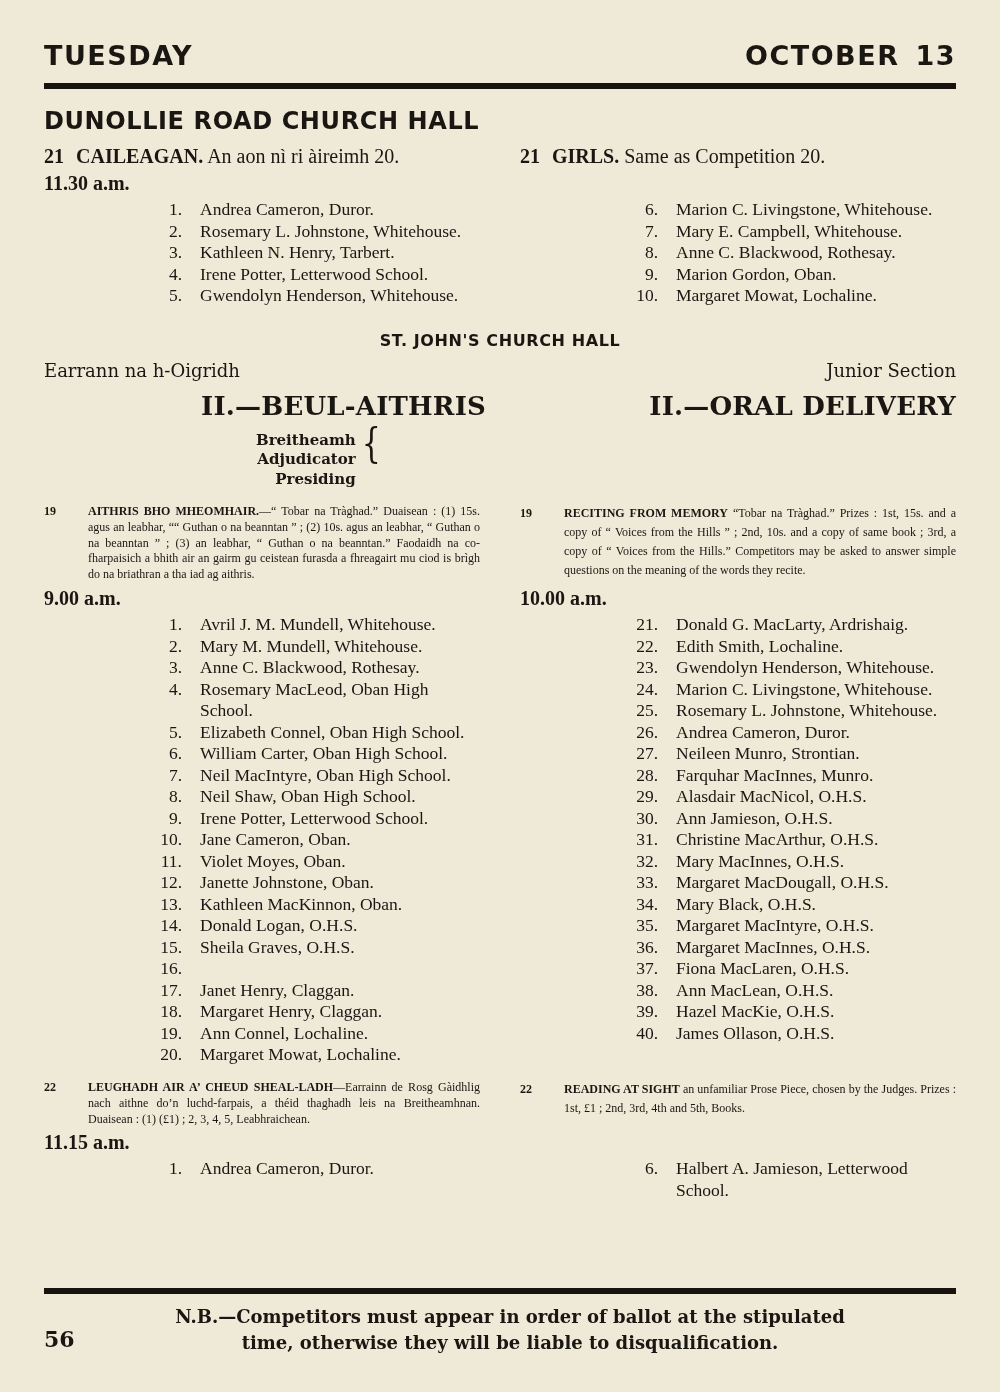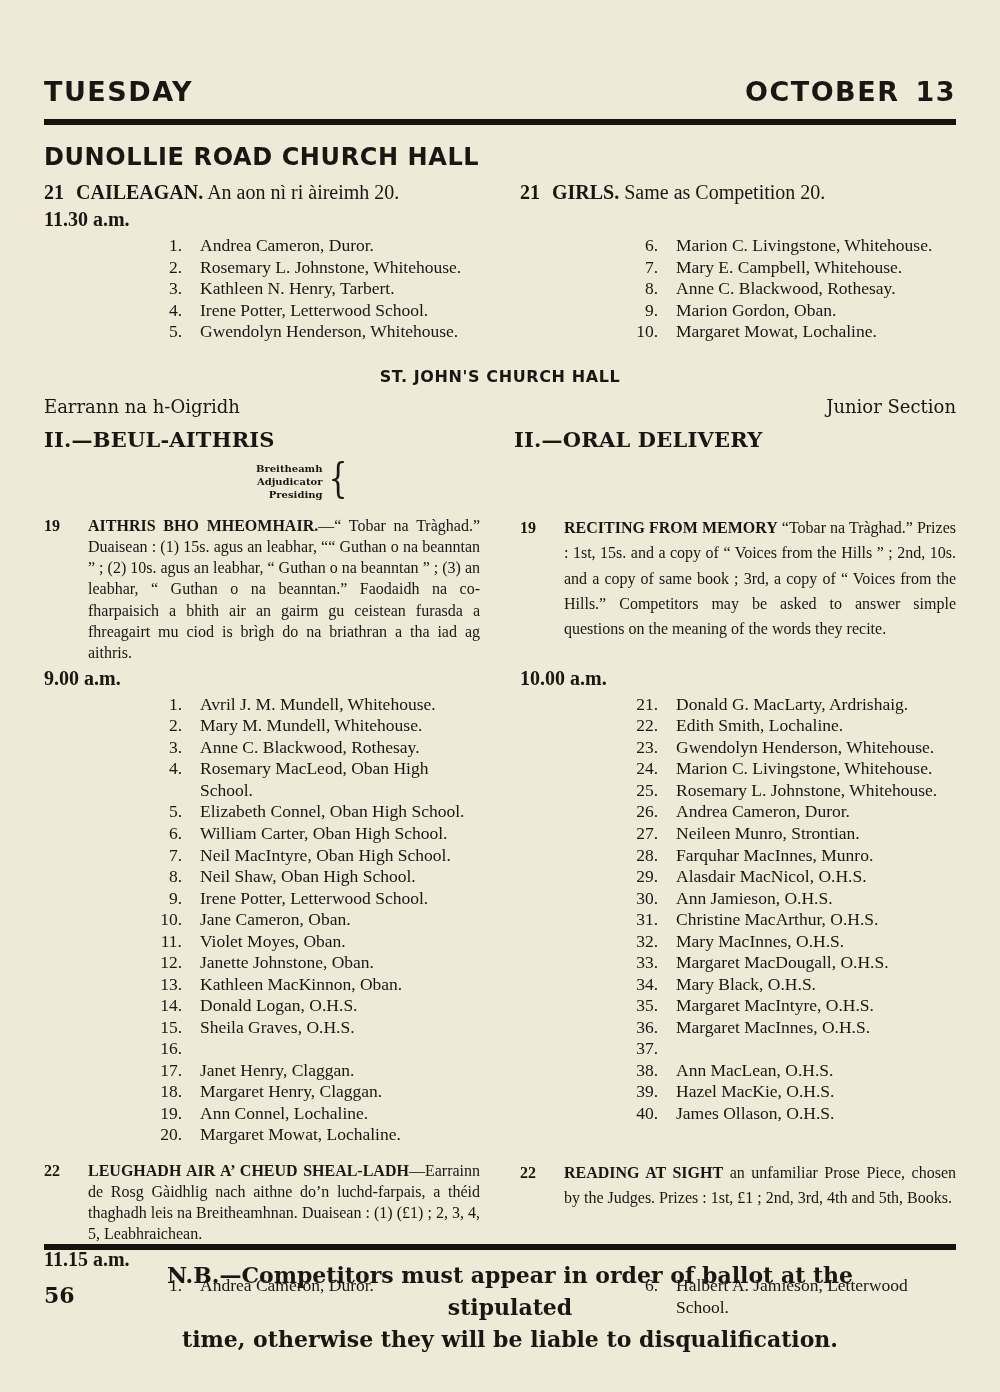--- a/index.html
+++ b/index.html
@@ -21,21 +21,21 @@
     height: 1392px;
     box-sizing: border-box;
     padding: 0 44px;
   }
 
   
   .runhead {
     display: flex;
     justify-content: space-between;
     align-items: center;
-    padding-top: 76px;
+    padding-top: 40px;
     font-family: "DejaVu Sans", "Liberation Sans", sans-serif;
     font-weight: bold;
     font-size: 27px;
     letter-spacing: 1.5px;
   }
   .runhead .right .daynum { margin-left: 16px; }
   .rule-top {
     margin-top: 12px;
     height: 5px;
     background: #17140f;
@@ -103,60 +103,60 @@
     font-weight: normal;
     font-size: 18px;
     margin-top: 10px;
   }
   .subhead-row {
     display: flex;
     margin-top: 10px;
   }
   .subhead-row .sh {
     width: 460px;
-    text-align: left;
+    text-align: right;
     font-family: "DejaVu Serif", "Liberation Serif", serif;
     font-weight: bold;
-    font-size: 21px;
+    font-size: 26px;
     letter-spacing: 0.2px;
   }
   .subhead-row .sh:first-child { margin-right: 28px; }
 
   
   .adj {
     display: flex;
     margin-top: 10px;
     padding-left: 212px;
   }
   .adj .labels {
     text-align: right;
     font-family: "DejaVu Serif", "Liberation Serif", serif;
     font-weight: bold;
-    font-size: 10px;
+    font-size: 15px;
     line-height: 1.32;
     padding-right: 6px;
     white-space: nowrap;
   }
   .adj .brace {
     font-size: 30px;
     line-height: 1;
     padding: 2px 8px 0 0;
     font-family: "DejaVu Serif", serif;
     transform: scaleY(1.35);
   }
   .adj .names {
     font-size: 17px;
     line-height: 1.32;
   }
   .adj .names .gap { margin-top: 7px; }
 
   
   .comp-block { margin-top: 14px; }
   .comp-body {
-    font-size: 16px;
+    font-size: 12px;
     text-align: justify;
     text-justify: inter-word;
     padding-left: 44px;
     text-indent: -44px;
     line-height: 1.32;
   }
   .comp-body.loose { line-height: 1.58; }
   .comp-body .num {
     font-weight: bold;
     display: inline-block;
@@ -188,21 +188,21 @@
     font-size: 22px;
     width: 90px;
     flex: 0 0 90px;
     padding-top: 22px;
   }
   .nb {
     flex: 1 1 auto;
     text-align: center;
     font-family: "DejaVu Serif", "Liberation Serif", serif;
     font-weight: bold;
-    font-size: 22px;
+    font-size: 18px;
     line-height: 1.45;
     padding-right: 70px;
   }
   .nb .l2 { display: block; }
 </style>
 </head>
 <body>
 
 <div class="page">
 
@@ -460,20 +460,21 @@
         <li>
             <span class="idx">35.</span>
             <span class="nm">Margaret MacIntyre, O.H.S.</span>
           </li>
         <li>
             <span class="idx">36.</span>
             <span class="nm">Margaret MacInnes, O.H.S.</span>
           </li>
         <li>
             <span class="idx">37.</span>
+            <span class="nm">Fiona MacLaren, O.H.S.</span>
           </li>
         <li>
             <span class="idx">38.</span>
             <span class="nm">Ann MacLean, O.H.S.</span>
           </li>
         <li>
             <span class="idx">39.</span>
             <span class="nm">Hazel MacKie, O.H.S.</span>
           </li>
         <li>

